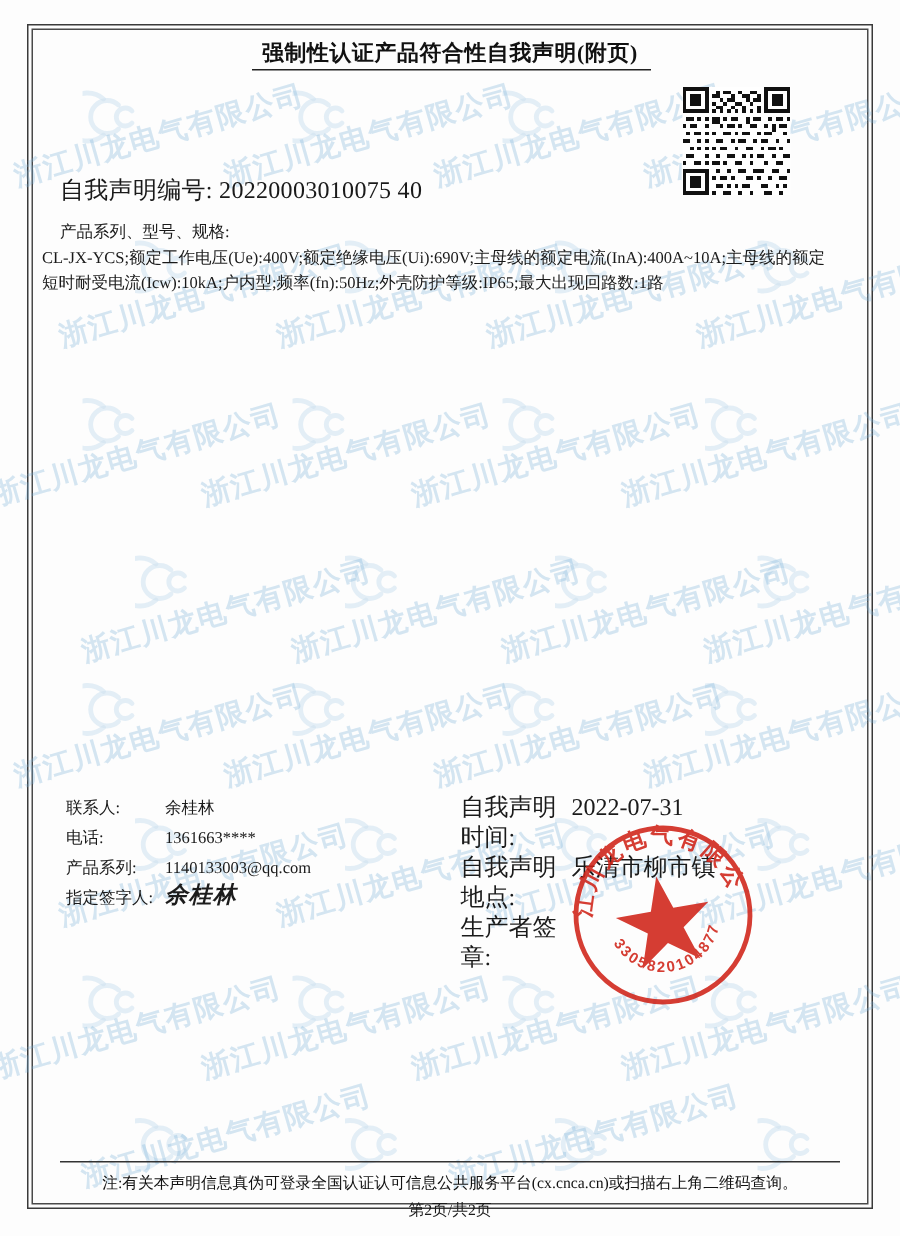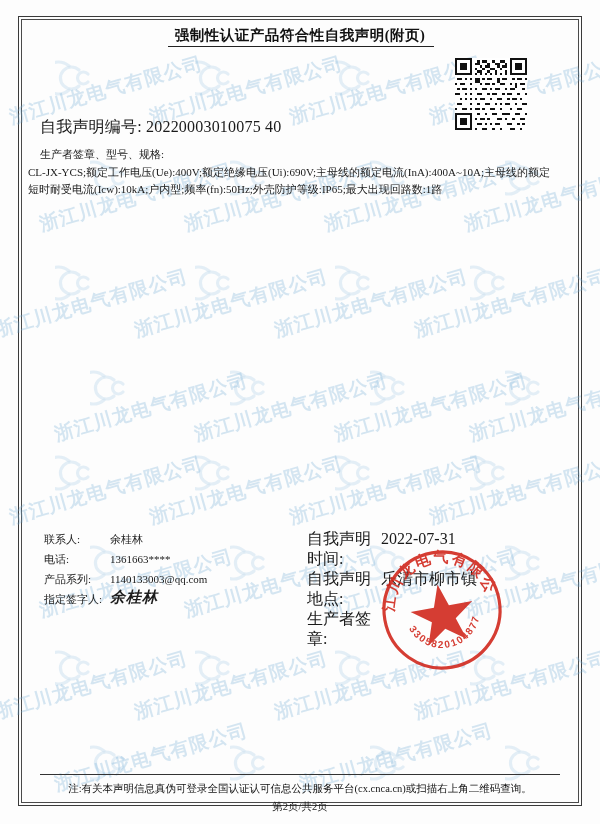--- a/index.html
+++ b/index.html
@@ -653,21 +653,21 @@
             <rect x="24" y="4" width="1" height="1"></rect>
         </g>
       </svg>
     </div>
 
     <div class="decl-no">
       <span class="lbl">自我声明编号:</span>
       <span class="val">20220003010075 40</span>
     </div>
 
-    <div class="sec-label">生产者签章、型号、规格:</div>
+    <div class="sec-label">产品系列、型号、规格:</div>
     <div class="spec-body">CL-JX-YCS;额定工作电压(Ue):400V;额定绝缘电压(Ui):690V;主母线的额定电流(InA):400A~10A;主母线的额定短时耐受电流(Icw):10kA;户内型;频率(fn):50Hz;外壳防护等级:IP65;最大出现回路数:1路</div>
 
     <div class="info-left">
       <div class="row">
         <span class="k">联系人:</span>
         <span class="v">余桂林</span>
       </div>
       <div class="row">
         <span class="k">电话:</span>
         <span class="v">1361663****</span>

